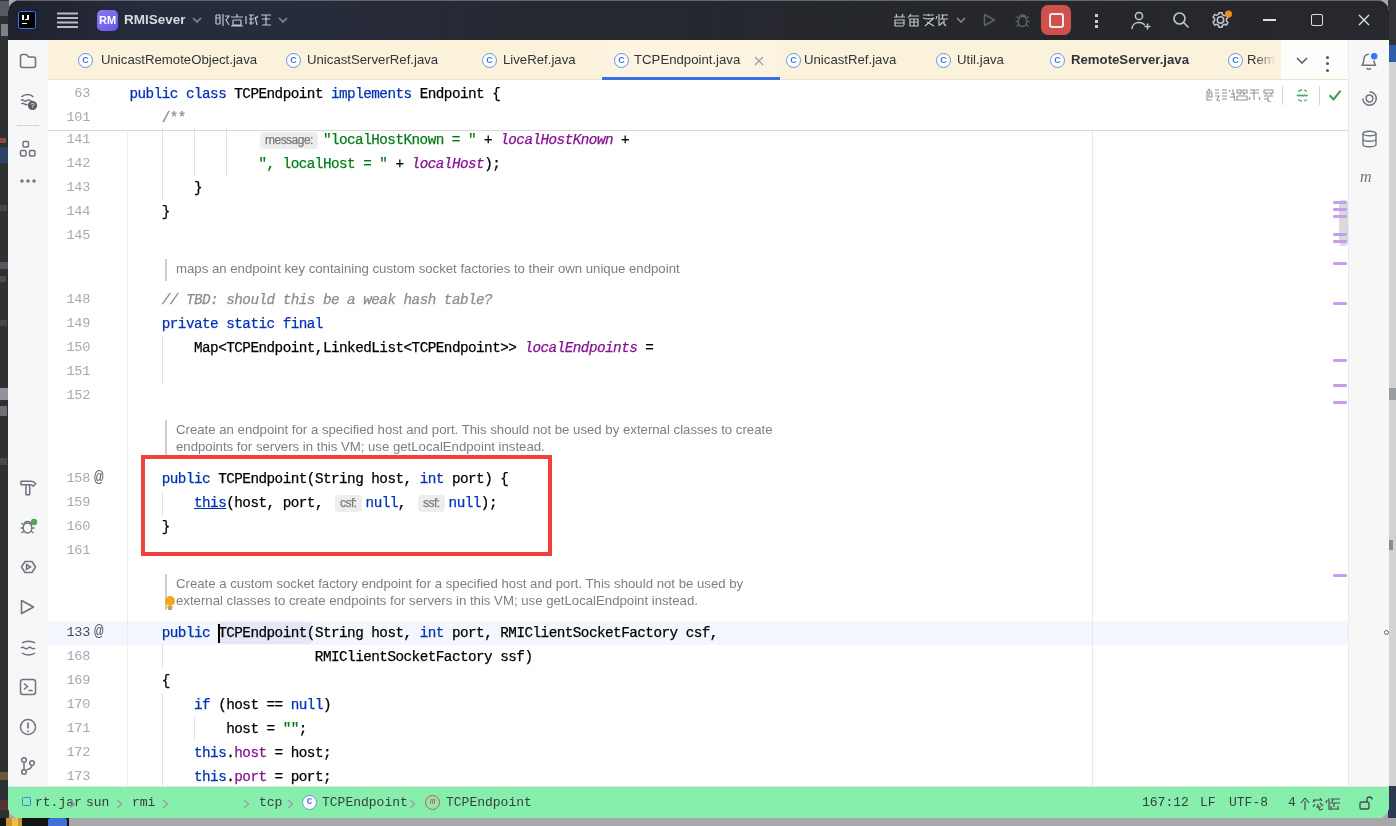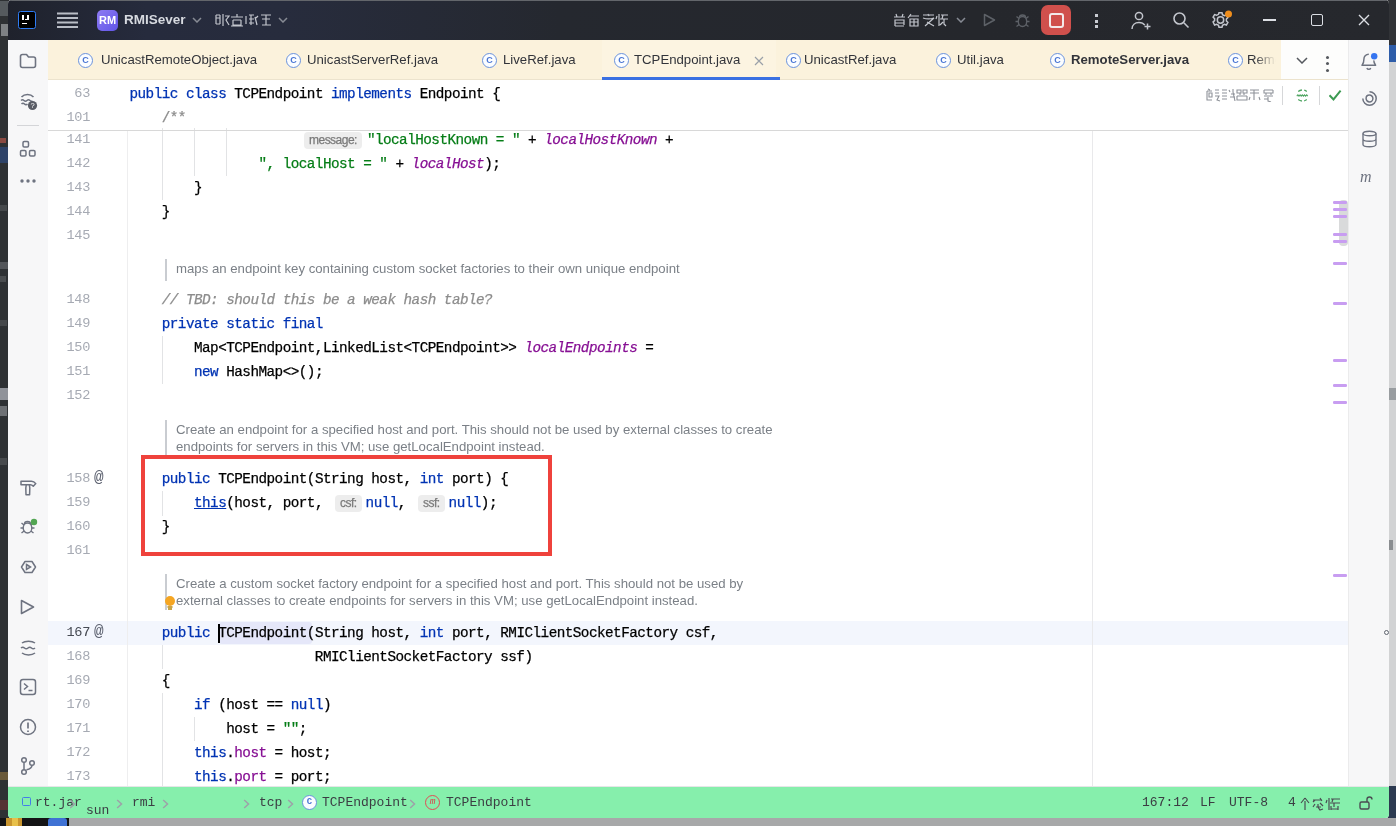--- a/index.html
+++ b/index.html
@@ -4,21 +4,21 @@
 <style>
   * { margin:0; padding:0; box-sizing:border-box; }
   html,body { width:1396px; height:826px; overflow:hidden; }
   body { position:relative; background:#a8a8a9; font-family:"Liberation Sans", sans-serif; }
   .abs { position:absolute; }
   
   #bgL { left:0; top:0; width:9px; height:826px; background:#2e3134; }
   #bgR { left:1388px; top:0; width:8px; height:826px; background:#d2d3d4; }
   #bgB { left:0; top:818px; width:1396px; height:8px; background:#a7a8a9; }
   
-  #win { left:8px; top:0; width:1381px; height:818px; border-radius:4px; background:#ffffff; overflow:hidden; }
+  #win { left:8px; top:0; width:1381px; height:818px; border-radius:12px; background:#ffffff; overflow:hidden; }
   
   #titlebar { left:0; top:0; width:1381px; height:40px;
     background:linear-gradient(90deg,#1f222c 0%,#262b3d 10%,#272c3d 20%,#25282f 40%,#25272c 70%,#26282d 100%); }
   .tbtxt { color:#d7dae0; font-size:13.5px; line-height:40px; }
   svg { display:block; }
   .cicon { position:absolute; width:15px; height:15px; border-radius:50%; border:1.5px solid #6a92dc; color:#4a76d4; font-size:9px; font-weight:bold; text-align:center; line-height:12px; background:#fbfdff; }
   
   #lstrip { left:0; top:40px; width:40px; height:746px; background:#f7f7f8; }
   
   #rstrip { left:1340px; top:40px; width:41px; height:746px; background:#f7f7f8; border-left:1px solid #ebebec; }
@@ -290,21 +290,21 @@
       <div class="abs num" style="left:0;top:144px;">145</div>
       <div class="abs num" style="left:0;top:208px;">148</div>
       <div class="abs num" style="left:0;top:232px;">149</div>
       <div class="abs num" style="left:0;top:256px;">150</div>
       <div class="abs num" style="left:0;top:280px;">151</div>
       <div class="abs num" style="left:0;top:304px;">152</div>
       <div class="abs num" style="left:0;top:387px;">158</div>
       <div class="abs num" style="left:0;top:411px;">159</div>
       <div class="abs num" style="left:0;top:435px;">160</div>
       <div class="abs num" style="left:0;top:459px;">161</div>
-      <div class="abs num" style="left:0;top:541px;color:#474b54;">167</div>
+      <div class="abs num" style="left:0;top:541px;color:#474b54;">133</div>
       <div class="abs num" style="left:0;top:565px;">168</div>
       <div class="abs num" style="left:0;top:589px;">169</div>
       <div class="abs num" style="left:0;top:613px;">170</div>
       <div class="abs num" style="left:0;top:637px;">171</div>
       <div class="abs num" style="left:0;top:661px;">172</div>
       <div class="abs num" style="left:0;top:685px;">173</div>
       <div class="abs" style="left:46px;top:387px;color:#5d6270;font-size:16px;line-height:23px;font-family:'Liberation Mono',monospace;">@</div>
       <div class="abs" style="left:46px;top:541px;color:#5d6270;font-size:16px;line-height:23px;font-family:'Liberation Mono',monospace;">@</div>
       <div class="abs" style="left:79px;top:50px;width:1px;height:656px;background:#eeeeef;"></div>
 
@@ -316,29 +316,28 @@
       <div class="abs guide" style="left:114px;top:565px;height:24px;"></div>
       <div class="abs guide" style="left:114px;top:613px;height:93px;"></div>
       <div class="abs guide" style="left:146px;top:637px;height:24px;"></div>
 
       <div class="abs docbar" style="left:117px;top:179px;height:22px;"></div>
       <div class="abs docbar" style="left:117px;top:340px;height:36px;"></div>
       <div class="abs docbar" style="left:117px;top:494px;height:36px;"></div>
 
       <div class="abs mono" style="left:81.5px;top:2px;"><span class="kw">public class </span>TCPEndpoint <span class="kw">implements </span>Endpoint {</div>
       <div class="abs mono" style="left:81.5px;top:26px;"><span style="color:#8c8c8c">    /**</span></div>
-      <div class="abs mono" style="left:212px;top:48px;"><span class="chip" style="margin-right:5px;margin-left:44px;">message:</span><span class="str">"localHostKnown = "</span> + <span class="sfld">localHostKnown</span> +</div>
+      <div class="abs mono" style="left:212px;top:48px;"><span class="chip" style="margin-right:5px;">message:</span><span class="str">"localHostKnown = "</span> + <span class="sfld">localHostKnown</span> +</div>
       <div class="abs mono" style="left:81.5px;top:72px;">                <span class="str">", localHost = "</span> + <span class="sfld">localHost</span>);</div>
       <div class="abs mono" style="left:81.5px;top:96px;">        }</div>
       <div class="abs mono" style="left:81.5px;top:120px;">    }</div>
       <div class="abs doc" style="left:128px;top:180.5px;">maps an endpoint key containing custom socket factories to their own unique endpoint</div>
       <div class="abs mono cmt" style="left:81.5px;top:208px;">    // TBD: should this be a weak hash table?</div>
       <div class="abs mono" style="left:81.5px;top:232px;"><span class="kw">    private static final</span></div>
       <div class="abs mono" style="left:81.5px;top:256px;">        Map&lt;TCPEndpoint,LinkedList&lt;TCPEndpoint&gt;&gt; <span class="sfld">localEndpoints</span> =</div>
-      <div class="abs mono" style="left:81.5px;top:280px;">        <span class="kw">new</span> HashMap&lt;&gt;();</div>
       <div class="abs doc" style="left:128px;top:358.5px;">endpoints for servers in this VM; use getLocalEndpoint instead.</div>
       <div class="abs doc" style="left:128px;top:341.5px;">Create an endpoint for a specified host and port. This should not be used by external classes to create</div>
       <div class="abs mono" style="left:81.5px;top:411px;">        <span class="kw" style="text-decoration:underline;">this</span>(host, port, <span class="chip" style="margin:0 4px 0 4px;">csf:</span><span class="kw">null</span>, <span class="chip" style="margin:0 4px 0 4px;">ssf:</span><span class="kw">null</span>);</div>
       <div class="abs mono" style="left:81.5px;top:387px;"><span class="kw">    public</span> TCPEndpoint(String host, <span class="kw">int</span> port) {</div>
       <div class="abs mono" style="left:81.5px;top:435px;">    }</div>
       <div class="abs doc" style="left:128px;top:495.5px;">Create a custom socket factory endpoint for a specified host and port. This should not be used by</div>
       <div class="abs doc" style="left:128px;top:512.5px;">external classes to create endpoints for servers in this VM; use getLocalEndpoint instead.</div>
 
       <svg class="abs" style="left:115px;top:515px" width="14" height="16" viewBox="0 0 14 16">
         <circle cx="7" cy="6" r="5" fill="#f5a623"></circle>
@@ -391,21 +390,21 @@
       <div class="abs pm" style="top:304px;"></div>
       <div class="abs pm" style="top:321px;"></div>
       <div class="abs pm" style="top:494px;"></div>
     </div>
     <div class="abs" id="statusbar">
       <div class="abs" style="left:14px;top:10px;width:9px;height:9px;border:1.5px solid #437de8;border-radius:1.5px;"></div>
       <div class="abs sbtxt" style="left:27px;">rt.jar</div>
       <svg class="abs" style="left:61px;top:11.5px" width="7" height="10" viewBox="0 0 7 10">
         <path d="M1.2 1l4.3 4-4.3 4" stroke="#9da1a8" stroke-width="1.5" fill="none"></path>
       </svg>
-      <div class="abs sbtxt" style="left:78px;margin-top:8px;">sun</div>
+      <div class="abs sbtxt" style="left:78px;">sun</div>
       <svg class="abs" style="left:108px;top:11.5px" width="7" height="10" viewBox="0 0 7 10">
         <path d="M1.2 1l4.3 4-4.3 4" stroke="#9da1a8" stroke-width="1.5" fill="none"></path>
       </svg>
       <div class="abs sbtxt" style="left:124px;">rmi</div>
       <svg class="abs" style="left:154px;top:11.5px" width="7" height="10" viewBox="0 0 7 10">
         <path d="M1.2 1l4.3 4-4.3 4" stroke="#9da1a8" stroke-width="1.5" fill="none"></path>
       </svg>
       <div class="abs sbtxt" style="left:158px;margin-top:32px;">transport</div>
       <svg class="abs" style="left:235px;top:11.5px" width="7" height="10" viewBox="0 0 7 10">
         <path d="M1.2 1l4.3 4-4.3 4" stroke="#9da1a8" stroke-width="1.5" fill="none"></path>

